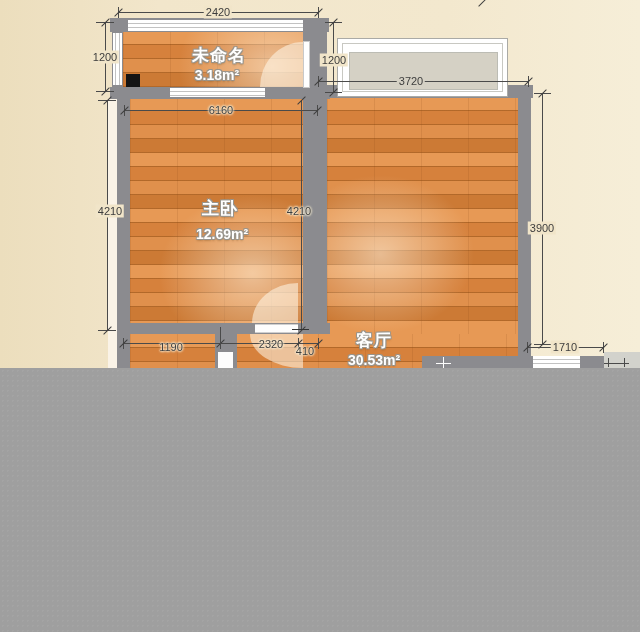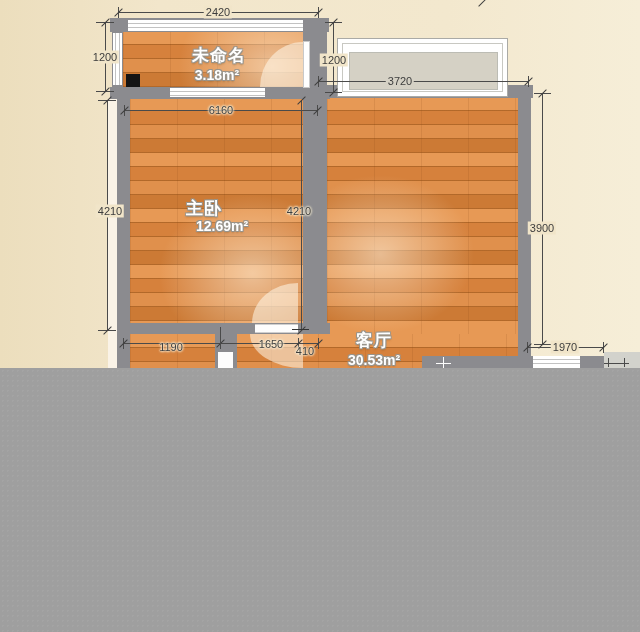--- a/index.html
+++ b/index.html
@@ -119,62 +119,62 @@
   <i class="hl" style="left:325px;top:92px;width:17px"></i>
   <i class="sl" style="left:328px;top:22px"></i>
   <i class="sl" style="left:328px;top:92px"></i>
   <span class="dim bg" style="left:334px;top:60px">1200</span>
 
   <i class="hl" style="left:318px;top:81px;width:210px"></i>
   <i class="vl" style="left:318px;top:76px;height:11px"></i>
   <i class="vl" style="left:528px;top:76px;height:11px"></i>
   <i class="sl" style="left:313px;top:81px"></i>
   <i class="sl" style="left:523px;top:81px"></i>
-  <span class="dim bgp" style="left:400px;top:81px">3720</span>
+  <span class="dim bgp" style="left:411px;top:81px">3720</span>
 
   <i class="vl" style="left:542px;top:93px;height:252px"></i>
   <i class="hl" style="left:534px;top:93px;width:17px"></i>
   <i class="hl" style="left:534px;top:344px;width:17px"></i>
   <i class="sl" style="left:537px;top:93px"></i>
   <i class="sl" style="left:537px;top:344px"></i>
   <span class="dim bg" style="left:542px;top:228px">3900</span>
 
   <i class="hl" style="left:527px;top:347px;width:77px"></i>
   <i class="vl" style="left:527px;top:342px;height:11px"></i>
   <i class="vl" style="left:603px;top:342px;height:11px"></i>
   <i class="sl" style="left:522px;top:347px"></i>
   <i class="sl" style="left:598px;top:347px"></i>
-  <span class="dim bg" style="left:565px;top:347px">1970</span>
+  <span class="dim bg" style="left:565px;top:347px">1710</span>
 
   <i class="hl" style="left:123px;top:343px;width:196px"></i>
   <i class="vl" style="left:123px;top:338px;height:11px"></i>
   <i class="vl" style="left:220px;top:338px;height:11px"></i>
   <i class="vl" style="left:298px;top:338px;height:11px"></i>
   <i class="vl" style="left:318px;top:338px;height:11px"></i>
   <i class="sl" style="left:118px;top:343px"></i>
   <i class="sl" style="left:215px;top:343px"></i>
   <i class="sl" style="left:293px;top:343px"></i>
   <i class="sl" style="left:313px;top:343px"></i>
   <i class="vl" style="left:220px;top:327px;height:18px"></i>
   <i class="hl" style="left:292px;top:329px;width:17px;background:#333"></i>
   <span class="dim halo" style="left:171px;top:347px">1190</span>
-  <span class="dim halo" style="left:271px;top:344px">1650</span>
+  <span class="dim halo" style="left:271px;top:344px">2320</span>
   <span class="dim halo" style="left:305px;top:351px">410</span>
 
   <i class="sl" style="left:477px;top:2px"></i>
   <i class="whl hl" style="left:436px;top:363px;width:15px;background:#fdfdfd"></i>
   <i class="whl vl" style="left:443px;top:357px;height:11px;background:#fdfdfd"></i>
   <i class="whl hl" style="left:352px;top:363px;width:14px;background:#fdfdfd"></i>
   <i class="whl vl" style="left:359px;top:358px;height:9px;background:#fdfdfd"></i>
   <i class="hl" style="left:604px;top:363px;width:25px"></i>
   <i class="vl" style="left:608px;top:358px;height:9px"></i>
   <i class="vl" style="left:624px;top:358px;height:9px"></i>
 
   <span class="rname" style="left:219px;top:55px">未命名</span>
   <span class="rarea" style="left:217px;top:75px">3.18m²</span>
-  <span class="rname" style="left:204px;top:208px">主卧</span>
-  <span class="rarea" style="left:222px;top:226px">12.69m²</span>
+  <span class="rname" style="left:220px;top:208px">主卧</span>
+  <span class="rarea" style="left:222px;top:234px">12.69m²</span>
   <span class="rname" style="left:374px;top:340px">客厅</span>
   <span class="rarea" style="left:374px;top:360px">30.53m²</span>
 
   <div class="censor" style="left:0;top:368px;width:640px;height:264px;z-index:10"></div>
 
 </div>
 
 </body></html>

